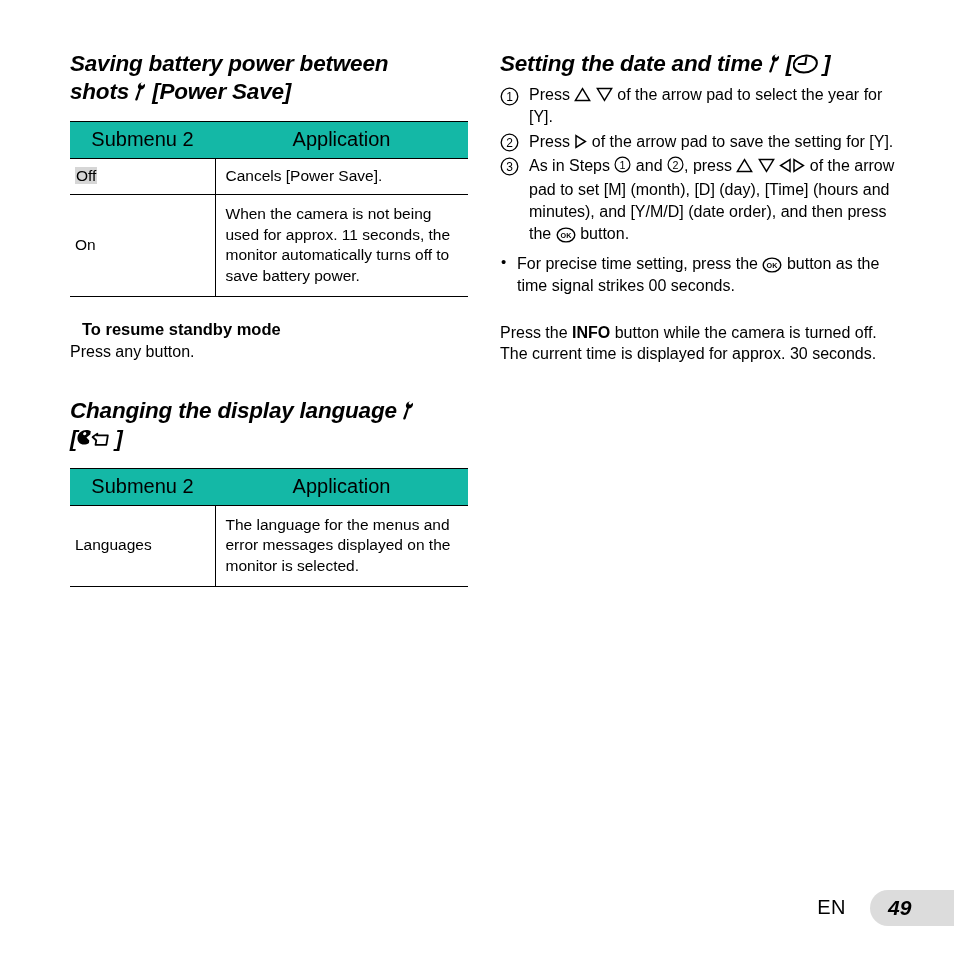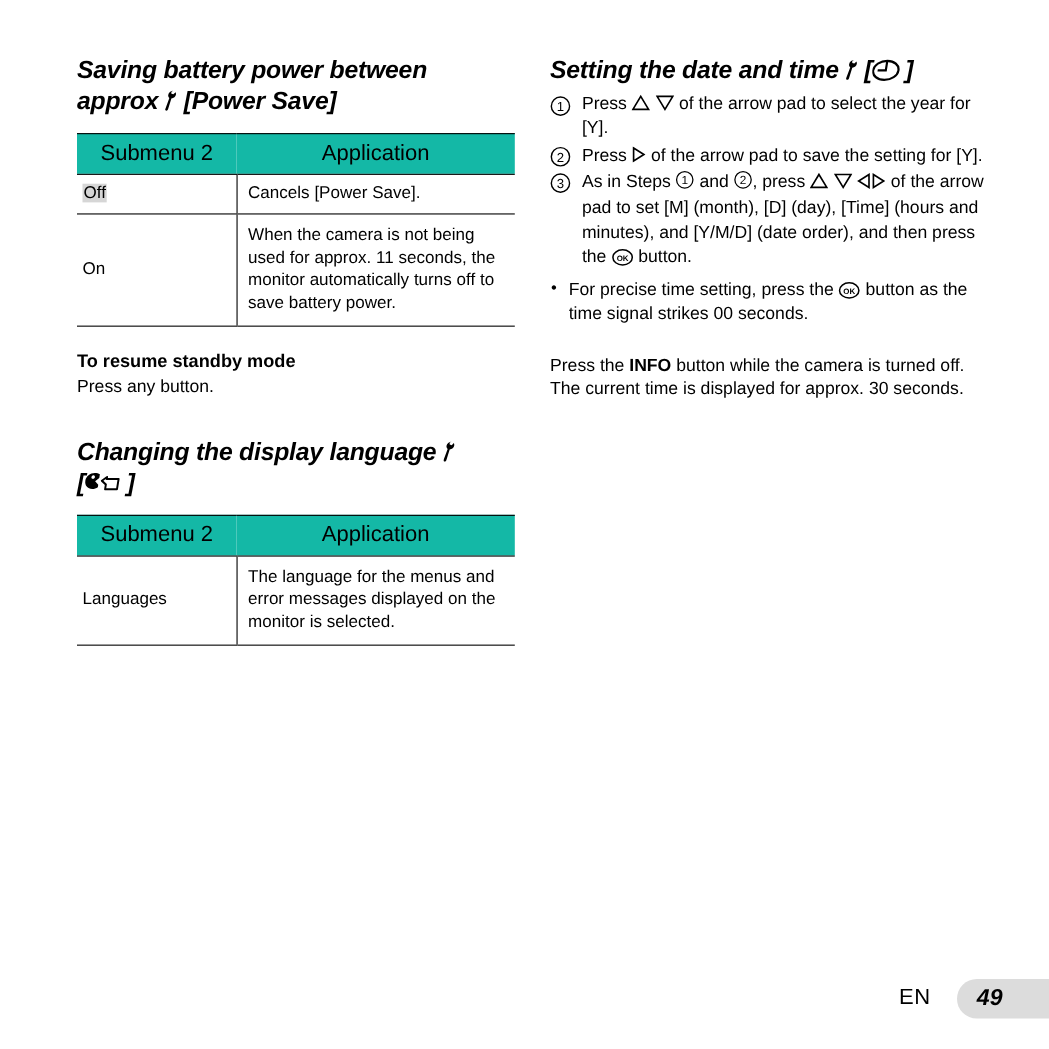--- a/index.html
+++ b/index.html
@@ -42,21 +42,21 @@
     font-size: 22.5px;
     font-style: italic;
     font-weight: bold;
     line-height: 1.26;
     margin: 0 0 14px 0;
     letter-spacing: -0.2px;
   }
   h3.sub-title {
     font-size: 16.5px;
     font-weight: bold;
-    margin: 0 0 1px 0;
+    margin: 0 0 1px 12px;
     line-height: 1.3;
   }
   p.body-text {
     font-size: 16px;
     line-height: 1.36;
     margin: 0;
   }
 
   
   .banner {
@@ -214,21 +214,21 @@
 </style>
 </head>
 <body>
 
 <div class="page">
 
   <div class="col-left">
 
     <h2 class="section-title">
       <span>Saving battery power between</span><br>
-      <span>approx</span>
+      <span>shots</span>
       <span class="gly">
         <svg width="11" height="19" viewBox="0 0 11 19">
           <path d="M6.6 0.6 C4.3 0.6 2.6 2.2 2.6 4.3 C2.6 5.5 3.2 6.5 4.1 7.2 L2.0 17.0 C1.8 18.0 2.4 18.6 3.2 18.6 C3.9 18.6 4.4 18.1 4.5 17.3 L6.0 7.6 C8.1 7.3 9.6 5.9 9.6 4.0 C9.6 3.2 9.3 2.4 8.9 1.8 L7.2 3.7 L5.3 3.2 L5.0 1.3 Z" fill="#000" transform="skewX(-9) translate(1,0)"></path>
         </svg>
       </span>
       <span>[Power Save]</span>
     </h2>
 
     <table class="menu-table">
       <thead>

